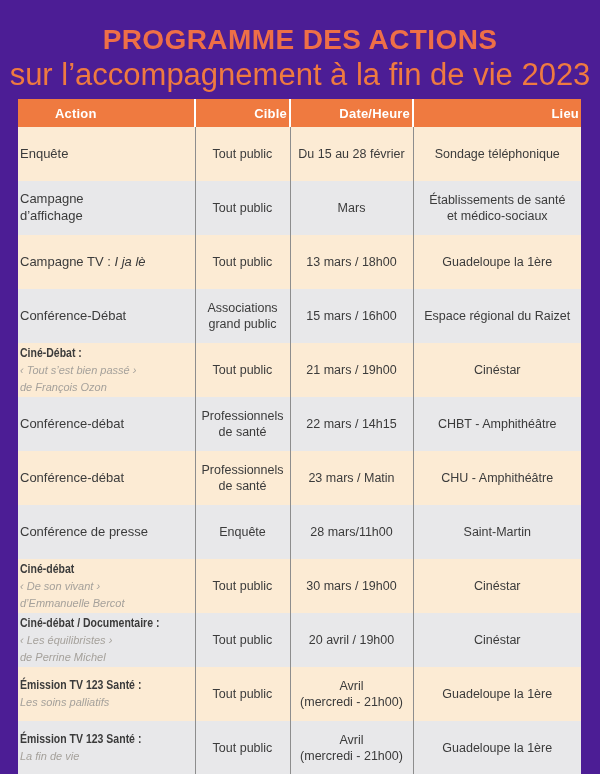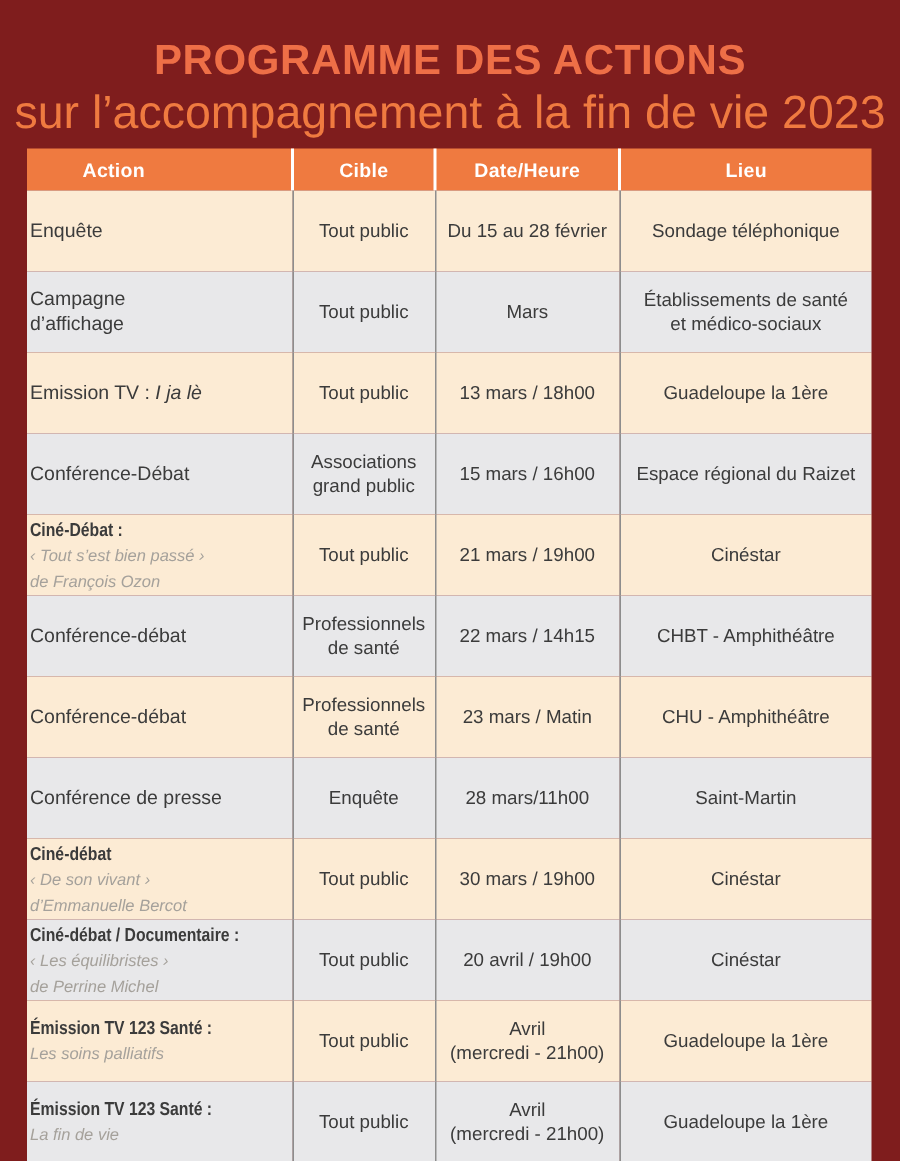--- a/index.html
+++ b/index.html
@@ -15,21 +15,21 @@
   *{box-sizing:border-box;}
   html,body{margin:0;padding:0;}
   body{
     font-family:"Liberation Sans", sans-serif;
     background:#ffffff;
   }
   .page{
     position:relative;
     width:600px;
     height:774px;
-    background:#7f1d1d;
+    background:#4c1d95;
     overflow:hidden;
   }
   .title-block{
     padding-top:26px;
     text-align:center;
   }
   .title{
     font-size:28px;
     font-weight:800;
     letter-spacing:0.4px;
@@ -53,21 +53,21 @@
   col.c2{width:95px;}
   col.c3{width:123px;}
   col.c4{width:168px;}
   thead th{
     background:var(--accent-orange);
     color:var(--header-text);
     font-size:13px;
     font-weight:700;
     letter-spacing:0.2px;
     height:28px;
-    text-align:center;
+    text-align:right;
     padding:0 2px;
   }
   thead th.th-action{
     text-align:left;
     padding-left:37px;
   }
   thead th + th{
     border-left:2px solid #ffffff;
   }
   tbody tr{height:54px;}
@@ -138,21 +138,21 @@
         </tr>
         <tr class="gray">
           <td class="action-cell"><span>Campagne
 d’affichage</span></td>
           <td>Tout public</td>
           <td>Mars</td>
           <td>Établissements de santé
 et médico-sociaux</td>
         </tr>
         <tr class="cream">
-          <td class="action-cell"><span>Emission TV : </span><span class="i">I ja lè</span></td>
+          <td class="action-cell"><span>Campagne TV : </span><span class="i">I ja lè</span></td>
           <td>Tout public</td>
           <td>13 mars / 18h00</td>
           <td>Guadeloupe la 1ère</td>
         </tr>
         <tr class="gray">
           <td class="action-cell"><span>Conférence-Débat</span></td>
           <td>Associations
 grand public</td>
           <td>15 mars / 16h00</td>
           <td>Espace régional du Raizet</td>

